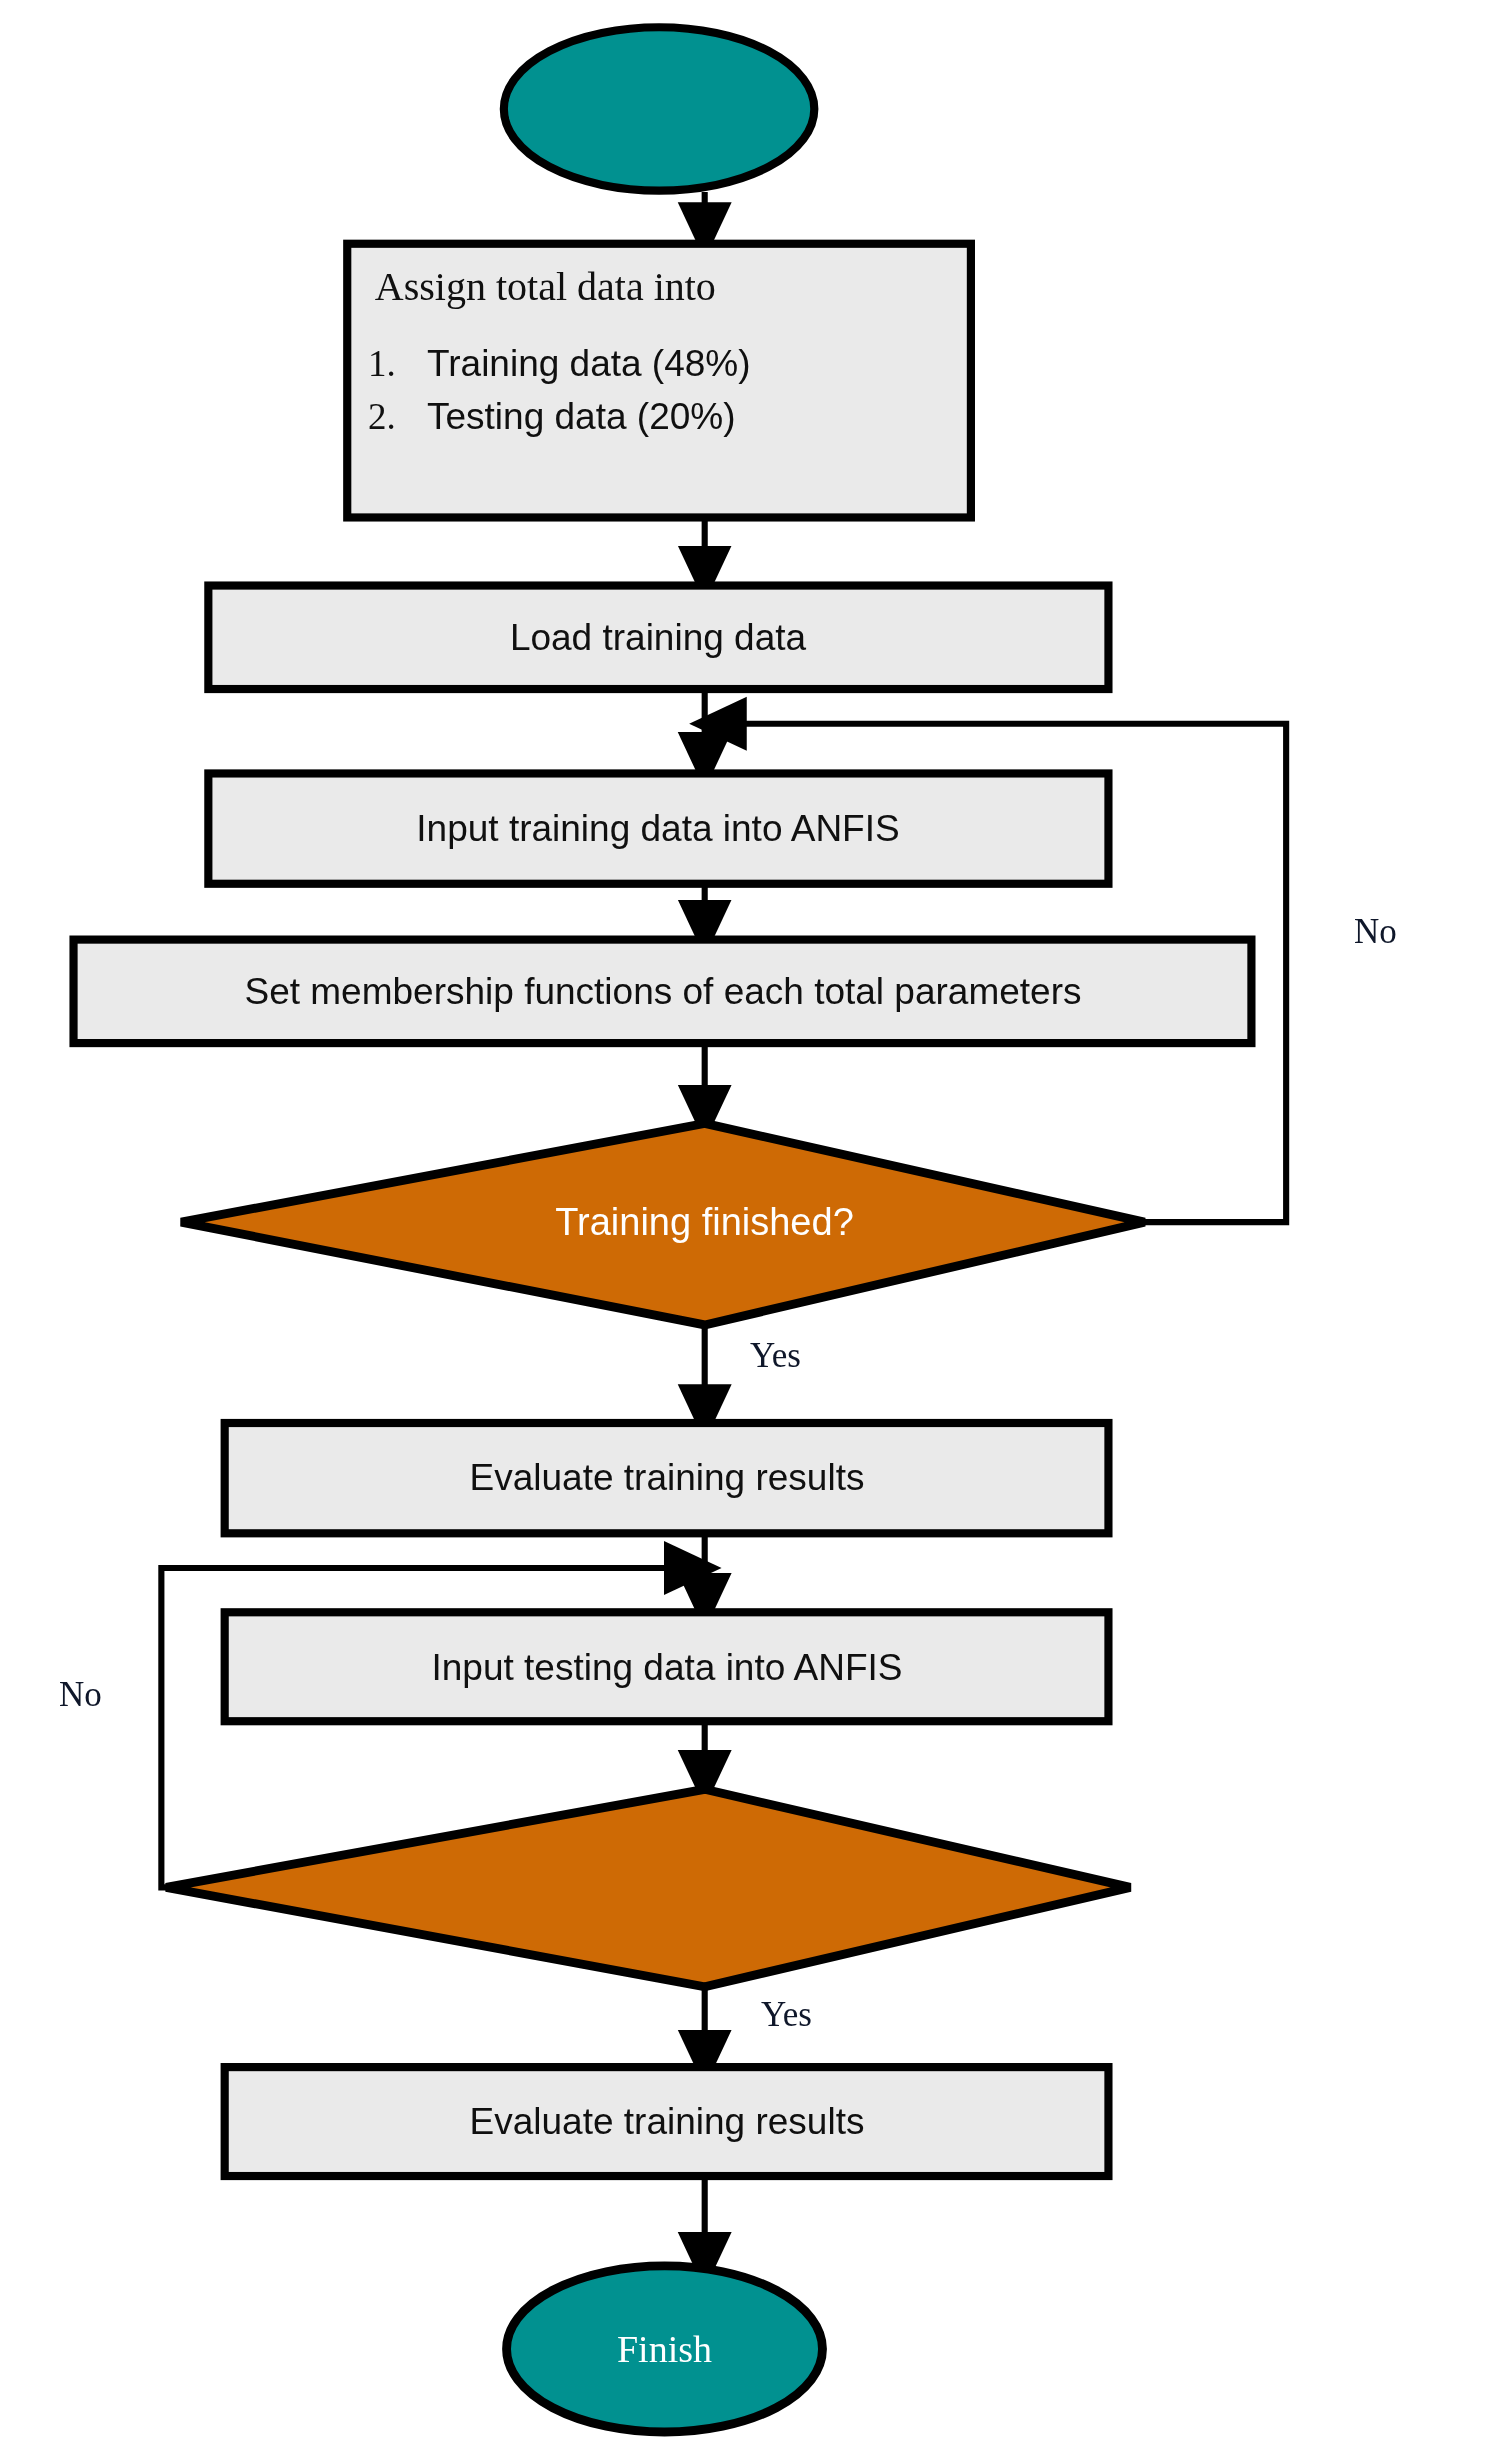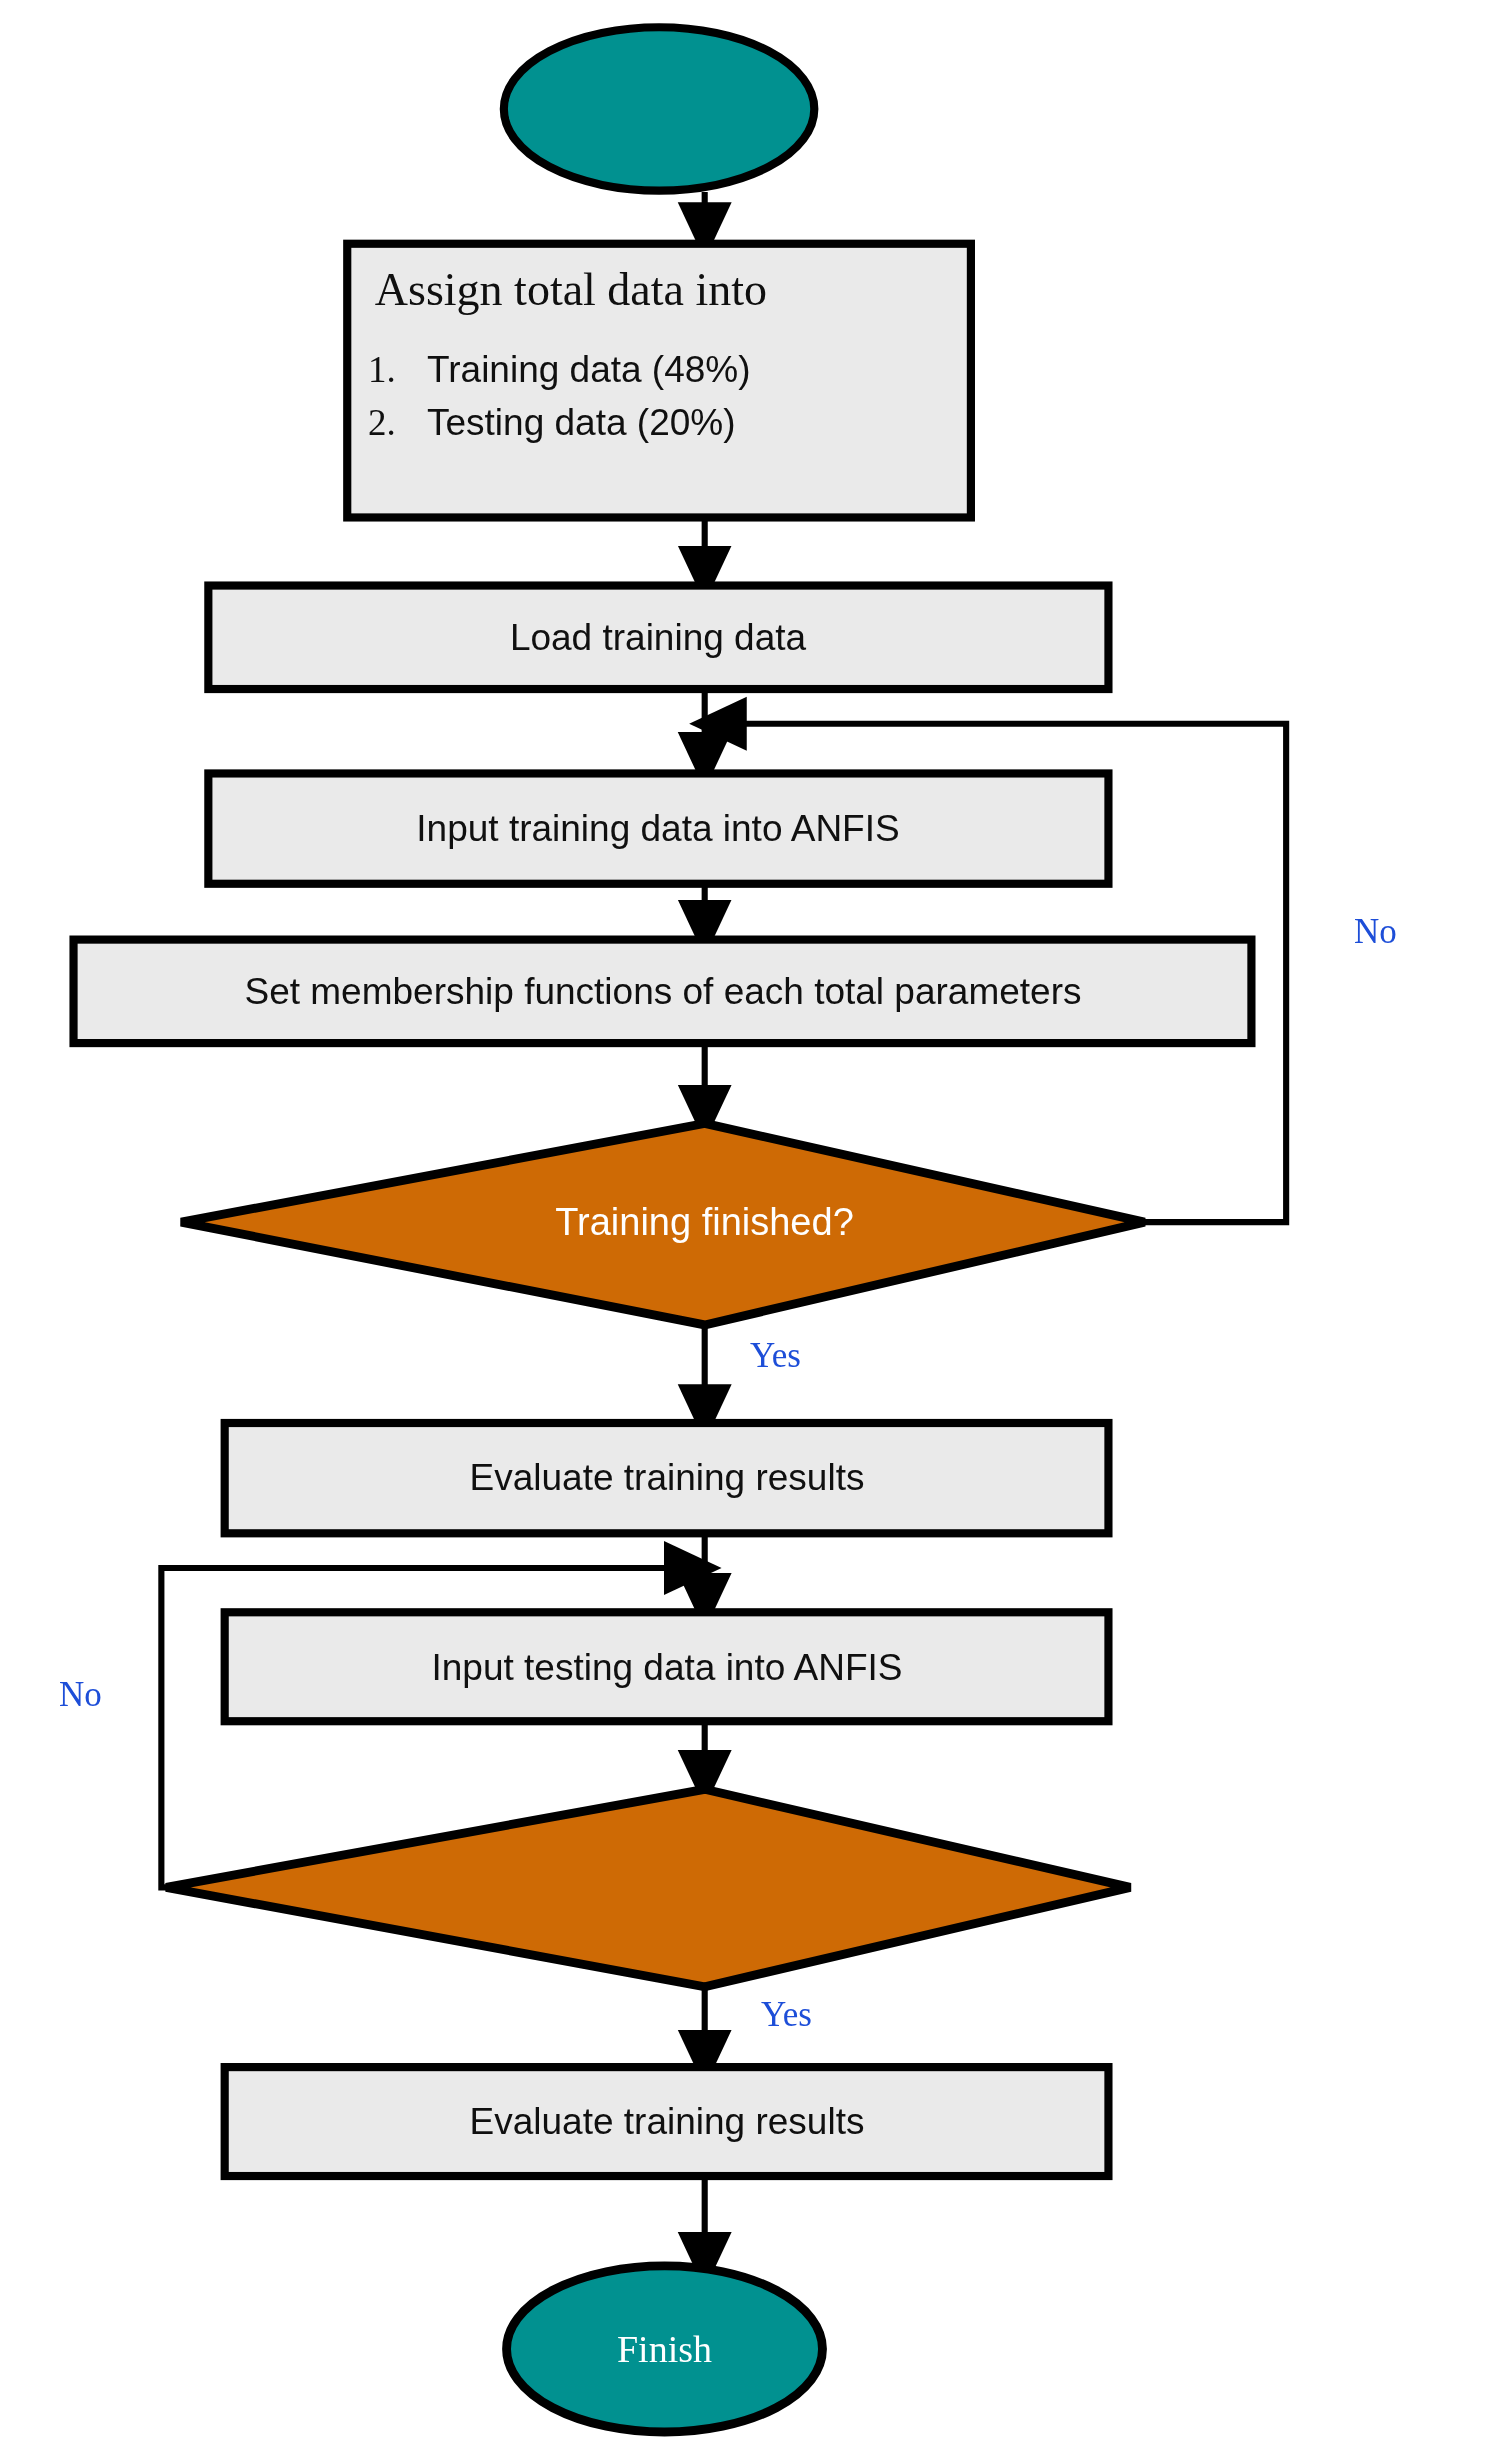--- a/index.html
+++ b/index.html
@@ -32,36 +32,36 @@
     font-size:37px;
     font-family:"Liberation Sans", sans-serif;
   }
   .decision-label{
     color:#ffffff;
     font-size:38px;
     font-family:"Liberation Sans", sans-serif;
   }
   .edge-label{
     position:absolute;
-    color:#1d4ed8;
+    color:#0f172a;
     font-size:35px;
     font-family:"Liberation Serif", serif;
   }
 
   
   .assign-box-content{
     position:absolute;
     left:368px;
     top:266px;
     width:572px;
     color:#101010;
   }
   .assign-heading{
     font-family:"Liberation Serif", serif;
-    font-size:46px;
+    font-size:40px;
     line-height:1.05;
     margin-left:6.8px;
   }
   .assign-list{
     margin:30px 0 0 0;
     padding:0;
     list-style:none;
   }
   .assign-list li{
     display:flex;

